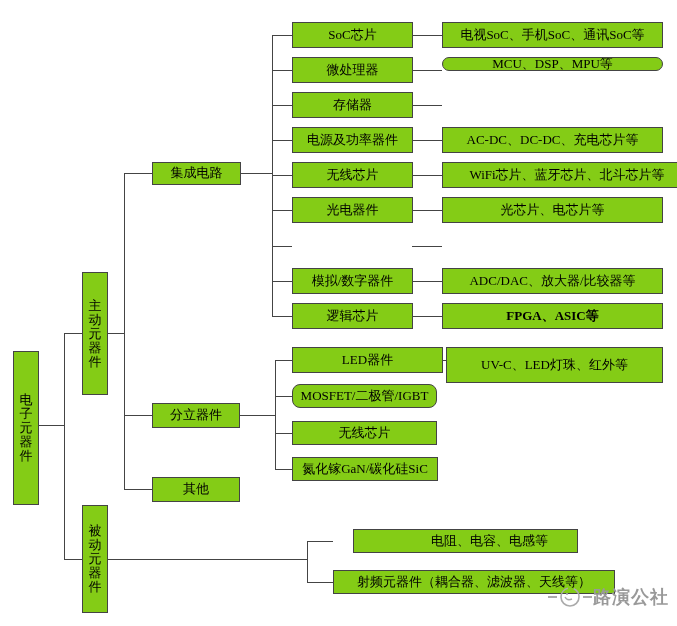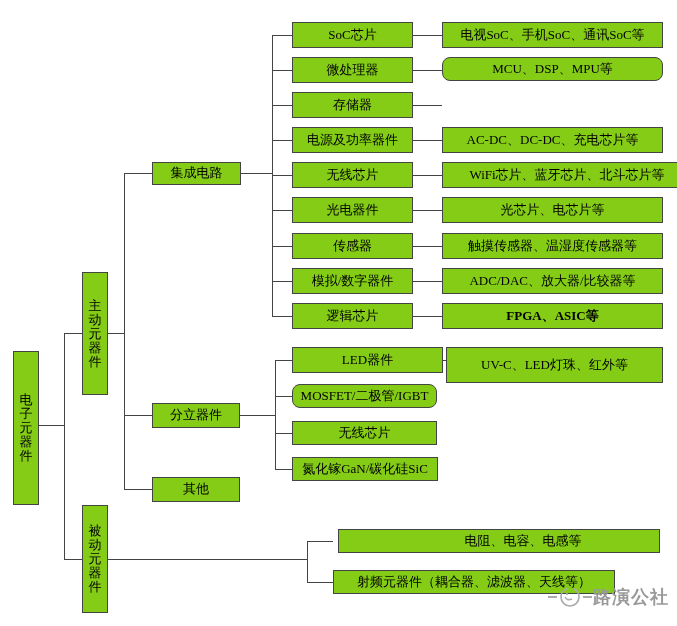--- a/index.html
+++ b/index.html
@@ -50,40 +50,38 @@
   <div class="box" style="left:152px; top:162px; width:89px; height:23px;">集成电路</div>
   <div class="box" style="left:152px; top:403px; width:88px; height:25px;">分立器件</div>
   <div class="box" style="left:152px; top:477px; width:88px; height:25px;">其他</div>
 
   <div class="box" style="left:292px; top:22px;  width:121px; height:26px;">SoC芯片</div>
   <div class="box" style="left:292px; top:57px;  width:121px; height:26px;">微处理器</div>
   <div class="box" style="left:292px; top:92px;  width:121px; height:26px;">存储器</div>
   <div class="box" style="left:292px; top:127px; width:121px; height:26px;">电源及功率器件</div>
   <div class="box" style="left:292px; top:162px; width:121px; height:26px;">无线芯片</div>
   <div class="box" style="left:292px; top:197px; width:121px; height:26px;">光电器件</div>
-  <div class="box" style="left:292px; top:233px; width:121px; height:26px;">传感器</div>
   <div class="box" style="left:292px; top:268px; width:121px; height:26px;">模拟/数字器件</div>
   <div class="box" style="left:292px; top:303px; width:121px; height:26px;">逻辑芯片</div>
 
   <div class="box" style="left:442px; top:22px;  width:221px; height:26px;">电视SoC、手机SoC、通讯SoC等</div>
-  <div class="box" style="left:442px; top:57px;  width:221px; height:24px;border-radius:8px;">MCU、DSP、MPU等</div>
+  <div class="box" style="left:442px; top:57px;  width:221px; height:14px;border-radius:8px;">MCU、DSP、MPU等</div>
   <div class="box" style="left:442px; top:127px; width:221px; height:26px;">AC-DC、DC-DC、充电芯片等</div>
   <div class="box" style="left:442px; top:162px; width:250px; height:26px;text-align:right;">WiFi芯片、蓝牙芯片、北斗芯片等</div>
   <div class="box" style="left:442px; top:197px; width:221px; height:26px;">光芯片、电芯片等</div>
-  <div class="box" style="left:442px; top:233px; width:221px; height:26px;">触摸传感器、温湿度传感器等</div>
   <div class="box" style="left:442px; top:268px; width:221px; height:26px;">ADC/DAC、放大器/比较器等</div>
   <div class="box" style="left:442px; top:303px; width:221px; height:26px;font-weight:bold;">FPGA、ASIC等</div>
 
   <div class="box" style="left:292px; top:347px; width:151px; height:26px;">LED器件</div>
   <div class="box" style="left:446px; top:347px; width:217px; height:36px;">UV-C、LED灯珠、红外等</div>
   <div class="box" style="left:292px; top:384px; width:145px; height:24px;border-radius:8px;">MOSFET/二极管/IGBT</div>
   <div class="box" style="left:292px; top:421px; width:145px; height:24px;">无线芯片</div>
   <div class="box" style="left:292px; top:457px; width:146px; height:24px;">氮化镓GaN/碳化硅SiC</div>
 
-  <div class="box" style="left:338px; top:529px; width:322px; height:24px;padding-left:48px;">电阻、电容、电感等</div>
+  <div class="box" style="left:353px; top:529px; width:225px; height:24px;padding-left:48px;">电阻、电容、电感等</div>
   <div class="box" style="left:333px; top:570px; width:282px; height:24px;">射频元器件（耦合器、滤波器、天线等）</div>
 
   <div>
 
     <div class="h" style="left:39px;  top:425px; width:25px;"></div>
     <div class="v" style="left:64px;  top:333px; height:227px;"></div>
     <div class="h" style="left:64px;  top:333px; width:19px;"></div>
     <div class="h" style="left:64px;  top:559px; width:19px;"></div>
 
     <div class="h" style="left:107px; top:333px; width:17px;"></div>

